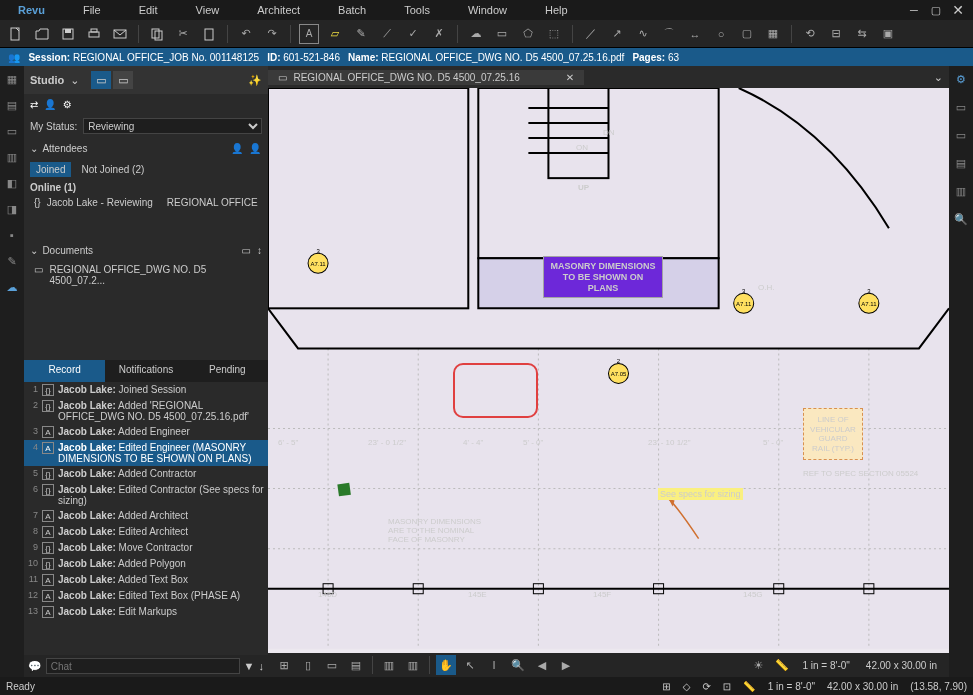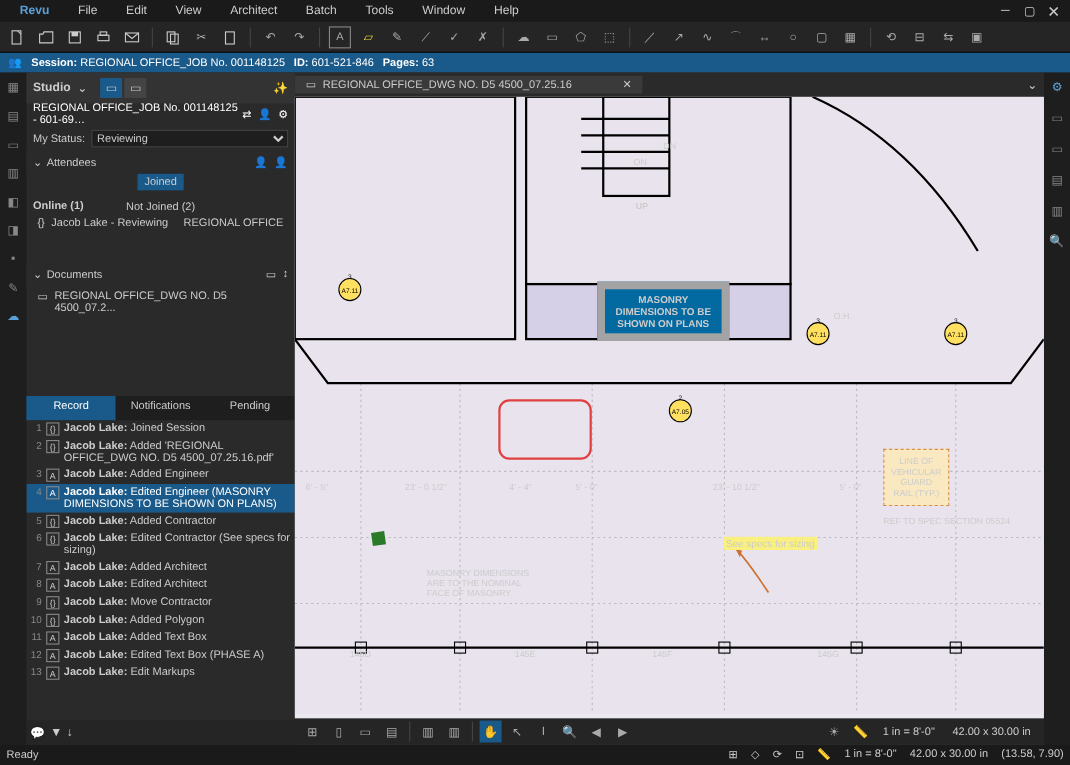--- a/index.html
+++ b/index.html
@@ -1,17 +1,17 @@
 <!DOCTYPE html>
 <html><head>
 <meta charset="utf-8">
 <style>
 *{margin:0;padding:0;box-sizing:border-box;font-family:"Segoe UI",Arial,sans-serif;}
 body{background:#1e1e1e;color:#ccc;width:973px;height:695px;overflow:hidden;font-size:11px;position:relative;}
-.menubar{height:20px;background:#1a1a1a;display:flex;align-items:center;padding-left:8px;gap:6px;}
+.menubar{height:20px;background:#1a1a1a;display:flex;align-items:center;padding-left:8px;gap:18px;}
 .menubar span{padding:2px 10px;cursor:pointer;}
 .menubar span:first-child{color:#5aa0d8;font-weight:bold;}
 .win-controls{margin-left:auto;display:flex;gap:8px;padding-right:8px;}
 .win-controls div{width:14px;height:14px;display:flex;align-items:center;justify-content:center;cursor:pointer;}
 .toolbar{height:28px;background:#252525;display:flex;align-items:center;padding:0 6px;gap:6px;border-bottom:1px solid #000;}
 .tb-btn{width:20px;height:20px;display:flex;align-items:center;justify-content:center;cursor:pointer;color:#aaa;}
 .tb-sep{width:1px;height:18px;background:#444;margin:0 2px;}
 .session-bar{height:18px;background:#1a5a8a;color:#fff;display:flex;align-items:center;padding:0 8px;font-size:10px;gap:8px;}
 .main{display:flex;height:611px;}
 .left-rail{width:24px;background:#1e1e1e;display:flex;flex-direction:column;align-items:center;padding-top:4px;gap:8px;}
@@ -19,21 +19,21 @@
 .left-rail div.active{color:#5aa0d8;}
 .panel{width:244px;background:#2a2a2a;display:flex;flex-direction:column;}
 .panel-header{height:28px;background:#333;display:flex;align-items:center;padding:0 6px;gap:6px;}
 .panel-header .tabs{display:flex;gap:2px;margin-left:6px;}
 .panel-header .tabs div{width:20px;height:18px;background:#444;display:flex;align-items:center;justify-content:center;cursor:pointer;}
 .panel-header .tabs div.active{background:#1a5a8a;}
 .session-name{height:20px;padding:2px 6px;font-size:10px;color:#fff;display:flex;align-items:center;justify-content:space-between;}
 .status-row{height:24px;display:flex;align-items:center;padding:0 6px;gap:6px;font-size:10px;}
 .status-row select{flex:1;background:#1e1e1e;border:1px solid #444;color:#ccc;font-size:10px;height:16px;}
 .section-hdr{height:20px;background:#2a2a2a;display:flex;align-items:center;padding:0 6px;font-size:10px;gap:4px;}
-.join-tabs{height:22px;display:flex;align-items:center;padding:0 6px;gap:10px;font-size:10px;flex-direction:column;}
+.join-tabs{height:22px;display:flex;align-items:center;padding:0 6px;gap:10px;font-size:10px;}
 .join-tabs span.active{background:#1a5a8a;padding:2px 6px;}
 .attendee-list{padding:2px 6px;font-size:10px;}
 .attendee-list .online{font-weight:bold;margin-bottom:2px;}
 .attendee-list .user{padding:2px 4px;display:flex;gap:6px;}
 .record-tabs{height:22px;background:#1e1e1e;display:flex;}
 .record-tabs div{flex:1;text-align:center;padding:4px 0;font-size:10px;cursor:pointer;}
 .record-tabs div.active{background:#1a5a8a;color:#fff;}
 .record-list{flex:1;overflow-y:auto;font-size:10px;}
 .record-item{display:flex;padding:2px 4px;gap:4px;align-items:flex-start;}
 .record-item.sel{background:#1a5a8a;color:#fff;}
@@ -47,21 +47,21 @@
 .doc-tab{height:22px;background:#2a2a2a;display:flex;align-items:center;}
 .doc-tab .tab{background:#3a3a3a;padding:2px 10px;display:flex;align-items:center;gap:6px;font-size:10px;}
 .viewport{flex:1;background:#ece8ef;position:relative;overflow:hidden;}
 .floorplan{position:absolute;inset:0;}
 .btm-toolbar{height:24px;background:#252525;display:flex;align-items:center;padding:0 6px;gap:4px;}
 .right-rail{width:24px;background:#1e1e1e;display:flex;flex-direction:column;align-items:center;padding-top:4px;gap:10px;}
 .right-rail div{width:18px;height:18px;display:flex;align-items:center;justify-content:center;color:#888;cursor:pointer;}
 .statusbar{height:18px;background:#1a1a1a;display:flex;align-items:center;padding:0 6px;font-size:10px;gap:10px;}
 .statusbar .r{margin-left:auto;display:flex;gap:12px;}
 svg{display:block;}
-.callout{position:absolute;background:#0369a1;border:7px solid #a3a3a3;padding:4px;font-size:9px;font-weight:bold;text-align:center;line-height:1.2;}
+.callout{position:absolute;background:#6d28d9;border:1px solid #a3a3a3;padding:4px;font-size:9px;font-weight:bold;text-align:center;line-height:1.2;}
 .cloud-note{position:absolute;border:1px dashed #d89050;background:#fae8c0;padding:6px;font-size:8px;text-align:center;line-height:1.2;}
 .highlight{position:absolute;background:#faf080;font-size:9px;padding:1px 2px;}
 .refnote{position:absolute;font-size:8px;line-height:1.1;}
 .dim-text{position:absolute;font-size:8px;}
 .red-cloud{position:absolute;border:2px solid #e04040;border-radius:10px;}
 .sec-hdr-icons{margin-left:auto;display:flex;gap:6px;}
 </style>
 </head>
 <body>
 
@@ -153,20 +153,21 @@
   <div class="tb-btn">⟲</div>
   <div class="tb-btn">⊟</div>
   <div class="tb-btn">⇆</div>
   <div class="tb-btn">▣</div>
 </div>
 
 <div class="session-bar">
   <span>👥</span>
   <span><b>Session:</b> <span>REGIONAL OFFICE_JOB No. 001148125</span></span>
   <span><b>ID:</b> <span>601-521-846</span></span>
+  <span><b>Name:</b> <span>REGIONAL OFFICE_DWG NO. D5 4500_07.25.16.pdf</span></span>
   <span><b>Pages:</b> <span>63</span></span>
 </div>
 
 <div class="main">
 
   <div class="left-rail">
     <div>▦</div>
     <div>▤</div>
     <div>▭</div>
     <div>▥</div>
@@ -181,21 +182,20 @@
     <div class="panel-header">
       <span style="font-weight:bold;">Studio</span>
       <span>⌄</span>
       <div class="tabs">
         <div class="active">▭</div>
         <div>▭</div>
       </div>
       <span style="margin-left:auto;">✨</span>
     </div>
     <div class="session-name">
-      <span>REGIONAL OFFICE_JOB No. 001148125 - 601-69…</span>
       <span style="display:flex;gap:6px;">
         <span>⇄</span>
         <span>👤</span>
         <span>⚙</span>
       </span>
     </div>
     <div class="status-row">
       <span>My Status:</span>
       <select><option>Reviewing</option></select>
     </div>
@@ -300,20 +300,21 @@
           <span class="txt"><span class="user">Jacob Lake:</span> <span>Edited Text Box (PHASE A)</span></span>
         </div>
         <div class="record-item">
           <span class="num">13</span>
           <span class="icon">A</span>
           <span class="txt"><span class="user">Jacob Lake:</span> <span>Edit Markups</span></span>
         </div>
       </div>
     <div class="chat-row">
       <span>💬</span>
+      <input placeholder="Chat" style="">
       <span>▼</span>
       <span>↓</span>
     </div>
   </div>
 
   <div class="canvas-area">
     <div class="doc-tab">
       <div class="tab">
         <span>▭</span>
         <span>REGIONAL OFFICE_DWG NO. D5 4500_07.25.16</span>

